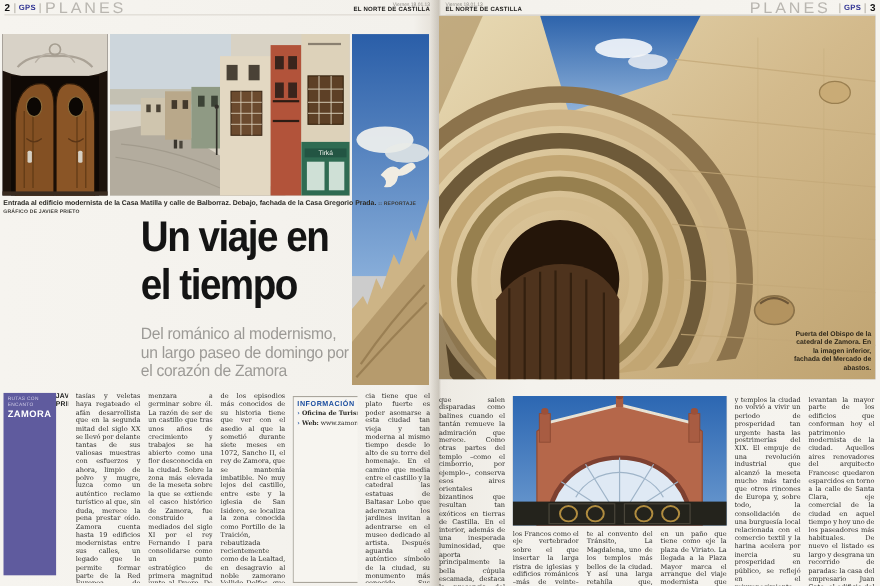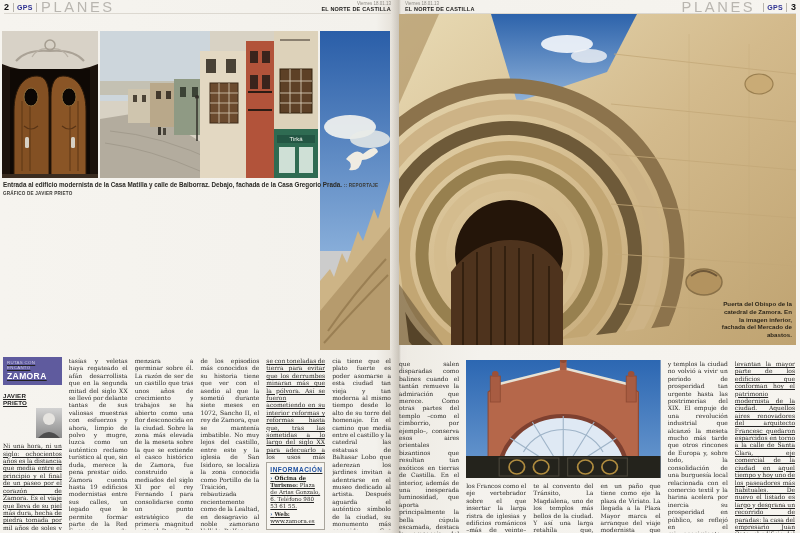--- a/index.html
+++ b/index.html
@@ -35,21 +35,21 @@
   
   .kicker { background:#5f5b9e; color:#fff; padding:3px 4px 4px; margin-bottom:7px; }
   .kicker .k1 { display:block; font-size:4.4px; color:#cfccе6; color:#cfcce6; letter-spacing:.3px; }
   .kicker .k2 { display:block; font-size:8.5px; font-weight:bold; letter-spacing:.4px; margin-top:1px; }
   .byline { font-size:6.2px; font-weight:bold; color:#222; width:30px; line-height:1.15; letter-spacing:.2px; }
   .authorph { width:26px; height:30px; margin:2px 0 4px auto; }
   
   .cols-left { position:absolute; left:3px; top:357px; width:388px; height:173px; display:grid; grid-template-columns:repeat(6,1fr); gap:7px; }
   .cols-right { position:absolute; left:399px; top:360px; width:396px; height:170px; display:grid; grid-template-columns:repeat(6,1fr); gap:7px; }
   .bodytxt { font-family:"DejaVu Serif", serif; font-size:6px; line-height:7.4px; color:#2c2b28; text-align:justify; overflow:hidden; height:100%; word-spacing:-.4px; }
-  .colflex { display:flex; flex-direction:column; overflow:hidden;text-decoration:underline; }
+  .colflex { display:flex; flex-direction:row; overflow:hidden; }
   .colflex .bodytxt { flex:1; height:auto; }
   .midwrap { grid-column:2 / span 3; display:flex; flex-direction:column; }
   .midwrap .ph-mercado { position:relative; width:100%; height:118px; flex:none; margin-bottom:4px; }
   .subcols { flex:1; display:grid; grid-template-columns:repeat(3,1fr); gap:7px; overflow:hidden; }
   
   .infobox { flex:none; border:1px solid #a9a59c; padding:3px 3px 2px; margin-top:3px; background:#f7f5f0; }
   .infobox .ib-title { font-size:6.5px; font-weight:bold; color:#1d4fa0; letter-spacing:.5px; margin-bottom:2px; }
   .ib-item { font-family:"DejaVu Serif", serif; font-size:5.6px; line-height:6.8px; color:#2c2b28; margin-bottom:2px; }
   .ib-item::before { content:"› "; color:#1d4fa0; font-weight:bold; }
   .ib-item b { font-weight:bold; }
@@ -160,20 +160,25 @@
       <polygon points="0,319 0,280 70,196 70,319" fill="#b29668" opacity=".85"></polygon>
       <path d="M8,300 Q34,262 66,228 M4,312 Q36,276 68,244" stroke="#8f7448" stroke-width="2" fill="none" opacity=".7"></path>
     </svg>
   </div>
 
   <div class="cap" style="left:3px;top:181px;width:376px;">
     <span>Entrada al edificio modernista de la Casa Matilla y calle de Balborraz. Debajo, fachada de la Casa Gregorio Prada.</span>
     <span class="credit">:: REPORTAJE GRÁFICO DE JAVIER PRIETO</span>
   </div>
 
+  <div class="headline">
+    <span class="hl">Un viaje en</span>
+    <span class="hl">el tiempo</span>
+    <div class="deck">Del románico al modernismo, un largo paseo de domingo por el corazón de Zamora</div>
+  </div>
 
   <div class="cols-left">
     <div class="colflex">
       <div class="kicker">
         <span class="k1">RUTAS CON ENCANTO</span>
         <span class="k2">ZAMORA</span>
       </div>
       <div class="byline">JAVIER PRIETO</div>
       <div class="authorph">
         <svg width="26" height="30" viewBox="0 0 26 30">

